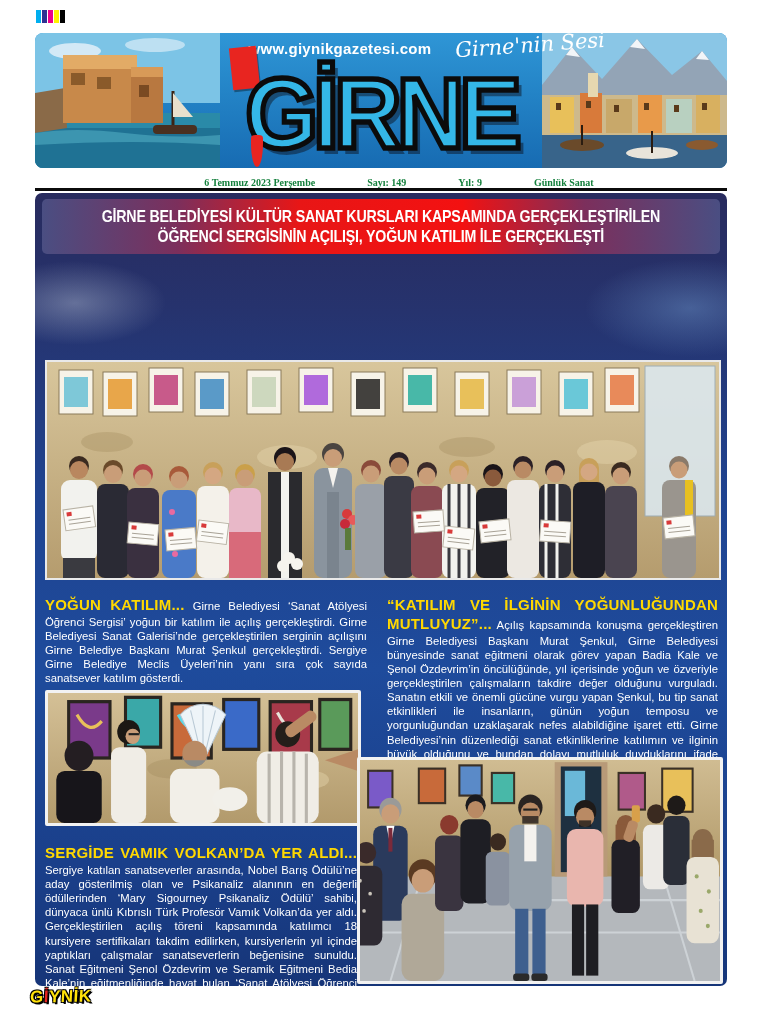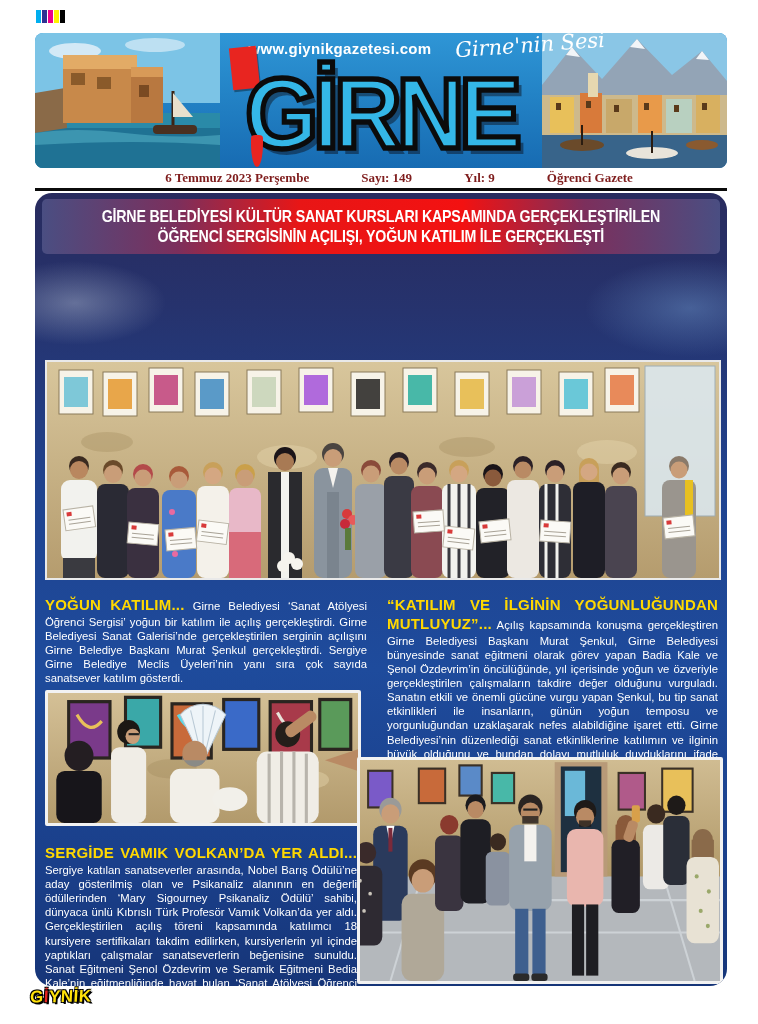--- a/index.html
+++ b/index.html
@@ -25,26 +25,26 @@
             -webkit-text-stroke:5px #0b0b0b;
             text-shadow:5px 6px 0 rgba(10,10,20,.45);
             transform:scale(1.02,1.08);}
   .mh-flag{position:absolute;left:196px;top:14px;width:27px;height:42px;background:#e82520;
            transform:rotate(-6deg);z-index:1;box-shadow:1px 2px 0 rgba(0,0,0,.35);}
   .mh-drop{position:absolute;left:216px;top:102px;width:12px;height:32px;background:#e82520;z-index:3;
            border-radius:45% 45% 60% 60%/12% 12% 88% 88%;}
 
   
   .datebar{position:absolute;left:35px;top:168px;width:692px;height:20px;display:flex;
-           justify-content:center;gap:52px;align-items:center;transform:translateX(18px);
-           font-family:"Liberation Serif",serif;font-weight:bold;font-size:13px;color:#7f1d1d;}
+           justify-content:center;gap:52px;align-items:flex-end;transform:translateX(18px);
+           font-family:"Liberation Serif",serif;font-weight:bold;font-size:10px;color:#15803d;}
   .rule{position:absolute;left:35px;top:188px;width:692px;height:3px;background:#0b0b0b;}
 
   
-  .content{position:absolute;left:35px;top:193px;width:692px;height:793px;border-radius:17px;
+  .content{position:absolute;left:35px;top:193px;width:692px;height:793px;border-radius:7px;
     background:
       radial-gradient(ellipse 130px 60px at 40px 110px, rgba(195,205,220,.40), transparent 70%),
       radial-gradient(ellipse 150px 70px at 655px 115px, rgba(120,165,215,.40), transparent 70%),
       linear-gradient(180deg,#282b5e 0%,#26336e 15%,#1f4390 38%,#1e4b9c 60%,#1a3f8a 85%,#163578 100%);
     overflow:hidden;}
 
   .banner{position:absolute;left:7px;top:6px;right:7px;height:55px;border-radius:5px;
     background:linear-gradient(90deg,#4a4e82 0%,#7c2f5c 20%,#e81616 38%,#f31111 62%,#7c2f5c 80%,#4a4e82 100%);
     display:flex;flex-direction:column;justify-content:center;align-items:center;}
   .banner div{color:#ffffff;font-weight:bold;font-size:14.5px;letter-spacing:-.2px;line-height:1.35;
@@ -141,21 +141,21 @@
     <div class="mh-tagline">Girne'nin Sesi</div>
     <div class="mh-flag"></div>
     <div class="mh-drop"></div>
     <div class="mh-title">GİRNE</div>
   </div>
 
   <div class="datebar">
     <span>6 Temmuz 2023 Perşembe</span>
     <span>Sayı: 149</span>
     <span>Yıl: 9</span>
-    <span>Öğrenci Gazete</span>
+    <span>Günlük Sanat</span>
   </div>
   <div class="rule"></div>
 
   <div class="content">
 
     <div class="banner">
       <div>GİRNE BELEDİYESİ KÜLTÜR SANAT KURSLARI KAPSAMINDA GERÇEKLEŞTİRİLEN</div>
       <div>ÖĞRENCİ SERGİSİNİN AÇILIŞI, YOĞUN KATILIM İLE GERÇEKLEŞTİ</div>
     </div>
 

